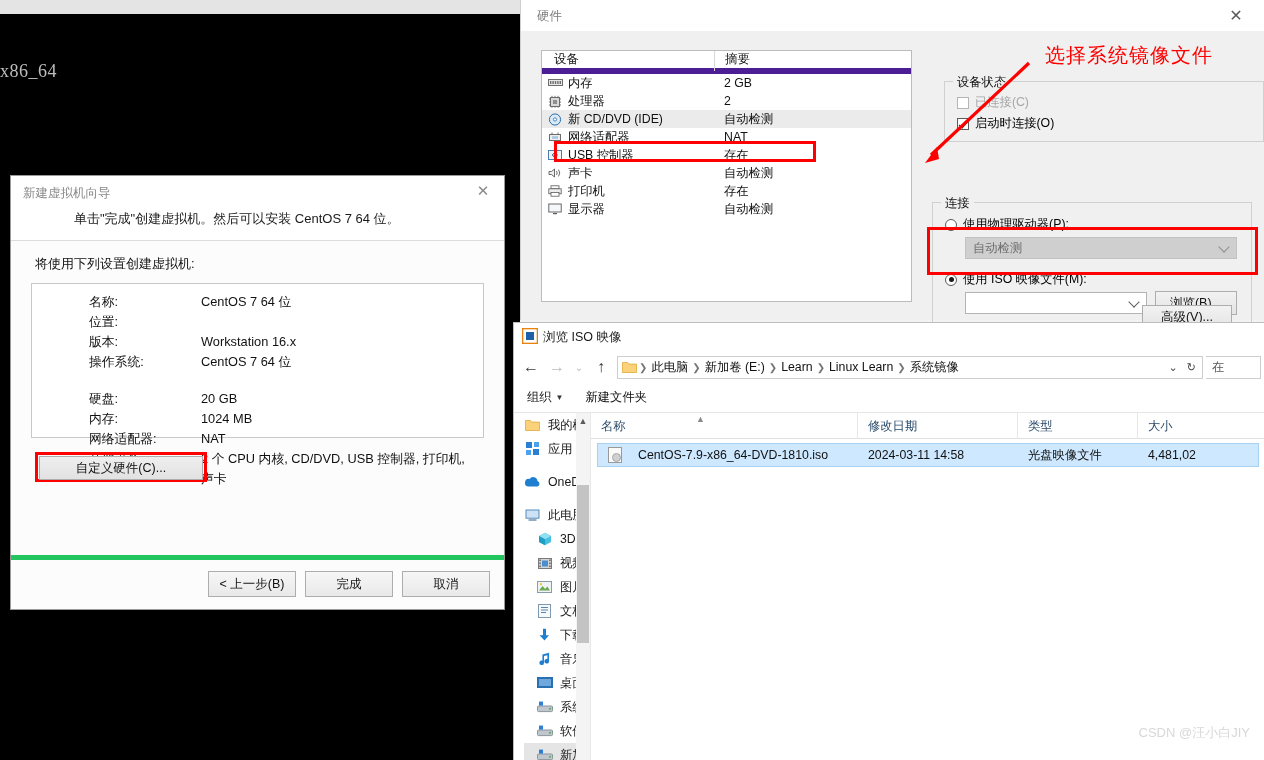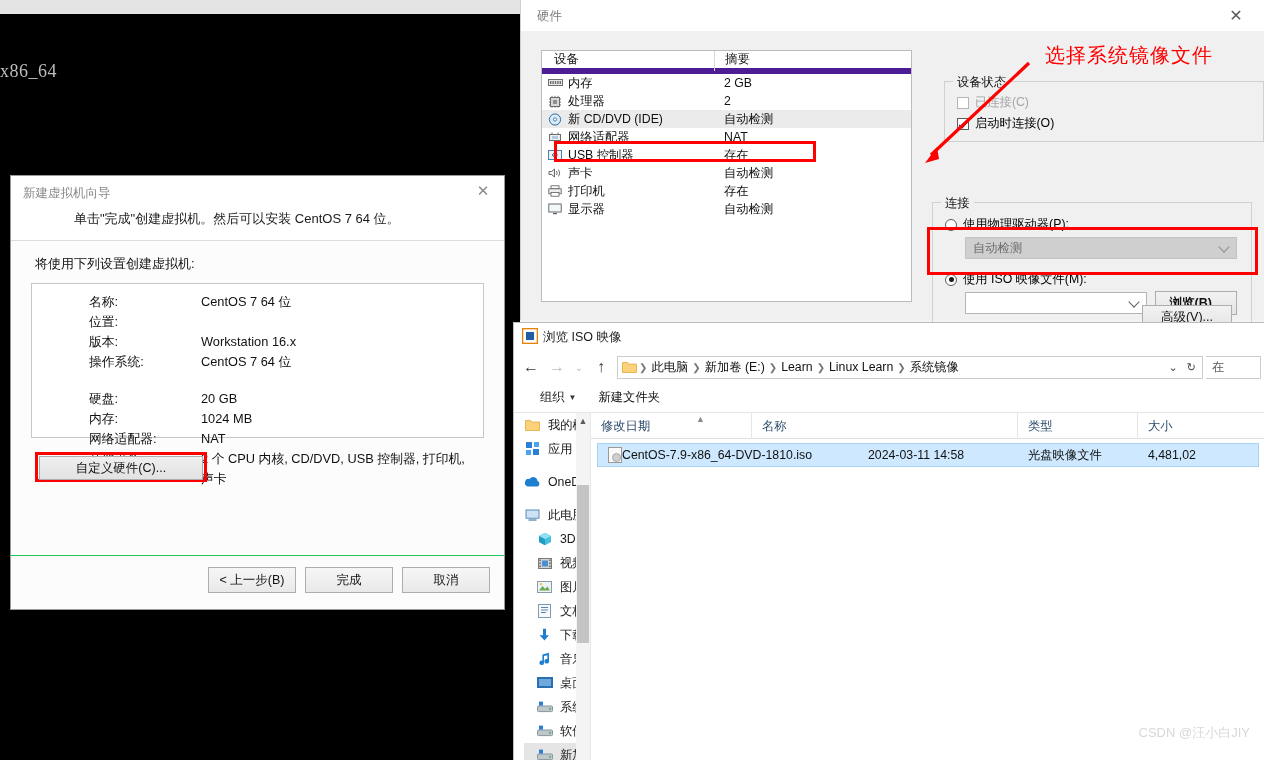--- a/index.html
+++ b/index.html
@@ -92,21 +92,21 @@
     font-size: 12.5px; color: #111;
     display: flex; align-items: center; justify-content: center;
     cursor: pointer; user-select: none;
   }
   #btn-custom-hw {
     position: absolute; left: 4px; top: 4px; width: 164px; height: 24px;
     background: linear-gradient(#efefef,#e2e2e2);
   }
   #vm-wizard .footer {
     position: absolute; left: 0; bottom: 0; width: 100%; height: 54px;
-    background: #fcfcfc; border-top: 1px solid #22c55e;
+    background: #fcfcfc; border-top: 5px solid #22c55e;
   }
   #vm-wizard .footer .btns {
     position: absolute; right: 14px; top: 11px; display: flex; gap: 9px;
   }
   #vm-wizard .footer .btn { width: 88px; height: 26px; background: linear-gradient(#f6f6f6,#e9e9e9); }
 
   
   #hw-dialog {
     left: 520px; top: 0; width: 744px; height: 320px;
     background: #fff; border-left: 1px solid #cfcfcf;
@@ -222,21 +222,21 @@
   .crumb-sep { color: #767676; font-size: 10px; padding: 0 1px; }
   .crumbbox .tail { margin-left: auto; display: flex; align-items: center; gap: 9px; padding-right: 2px; }
   .crumbbox .tail span { color: #4a4a4a; font-size: 11px; cursor: pointer; }
   .search-box {
     width: 55px; height: 23px; border: 1px solid #cdcdcd; border-left: none;
     display: flex; align-items: center; padding-left: 6px;
     font-size: 12.3px; color: #5a5a5a; margin-left: 3px;
   }
   .cmdbar {
     position: absolute; left: 0; top: 60px; width: 751px; height: 30px;
-    display: flex; align-items: center; padding-left: 26px; gap: 22px;
+    display: flex; align-items: center; padding-left: 13px; gap: 22px;
     border-bottom: 1px solid #e6e6e6;
   }
   .cmdbar .item { font-size: 12.3px; color: #111; cursor: pointer; display: flex; align-items: center; gap: 4px; }
   .cmdbar .caret { font-size: 8px; color: #333; }
 
   .fb-body { position: absolute; left: 0; top: 90px; width: 751px; height: 348px; display: flex; }
   .navpane {
     width: 137px; position: relative; background: #fff; overflow: hidden;
     border-right: 1px solid #e8e8e8;
   }
@@ -267,21 +267,21 @@
   .col-head .col { padding-left: 10px; border-left: 1px solid #e6e6e6; height: 26px; line-height: 26px; }
   .col-head .col:first-child { border-left: none; }
   .sort-caret {
     position: absolute; left: 105px; top: 1px; font-size: 9px; color: #8a8a8a;
   }
   .file-row {
     height: 24px; display: flex; align-items: center; font-size: 12.3px; color: #111;
     cursor: pointer; margin: 4px 6px 0 6px;
   }
   .file-row.sel { background: #cde8ff; border: 1px solid #a8d2f0; }
-  .file-row .col { padding-left: 10px; height: 16px; line-height: 22px; display: flex; align-items: center; gap: 0; }
+  .file-row .col { padding-left: 10px; height: 16px; line-height: 22px; display: flex; align-items: center; gap: 16px; }
   .iso-ico {
     width: 14px; height: 16px; flex: 0 0 14px; border: 1px solid #9a9a9a; background: #fafafa;
     position: relative;
   }
   .iso-ico::after {
     content:""; position:absolute; left:3px; top:5px; width:7px; height:7px;
     border-radius:50%; background:#d0d0d0; border:1px solid #a8a8a8;
   }
 
   .watermark {
@@ -511,21 +511,21 @@
           <span class="arrow"></span>
         </div>
         <div class="cb-row" style="left:12px; top:68px;">
           <span class="radio checked"></span>
           <span>使用 ISO 映像文件(M):</span>
         </div>
         <div class="combo" style="position:absolute; left:32px; top:89px; width:182px;">
           <span></span>
           <span class="arrow"></span>
         </div>
-        <div class="btn" style="position:absolute; left:222px; top:88px; width:82px; height:24px; background:linear-gradient(#f2f2f2,#e4e4e4);font-weight:bold;">浏览(B)...</div>
+        <div class="btn" style="position:absolute; left:222px; top:88px; width:82px; height:24px; background:linear-gradient(#f2f2f2,#e4e4e4);">浏览(B)...</div>
       </div>
 
       <div class="red-outline" style="left:406px;top:196px;width:331px;height:48px;"></div>
 
       <div class="btn" style="position:absolute; left:621px; top:274px; width:90px; height:24px; background:linear-gradient(#f2f2f2,#e4e4e4);">高级(V)...</div>
     </div>
 
     <div class="anno-text" style="left:524px; top:42px;">选择系统镜像文件</div>
     <svg class="anno-arrow" style="left:380px; top:55px; width:140px; height:115px;" viewBox="0 0 140 115">
       <line x1="128" y1="8" x2="30" y2="100" stroke="#fe0000" stroke-width="3.2"></line>
@@ -734,22 +734,22 @@
           </div>
         <div class="navpane-scroll">
           <div class="up">▲</div>
           <div class="thumb"></div>
         </div>
       </div>
       <div class="filepane">
         <div class="col-head">
           <div class="sort-caret">▲</div>
           <div id="file-cols" style="display:flex;">
+              <div class="col" style="width: 266px;">名称</div>
               <div class="col" style="width: 160px;">修改日期</div>
-              <div class="col" style="width: 266px;">名称</div>
               <div class="col" style="width: 120px;">类型</div>
               <div class="col" style="width: 120px;">大小</div>
             </div>
         </div>
         <div id="file-rows">
             <div class="file-row sel">
               <div class="col" style="width: 260px;">
                 <span class="iso-ico"></span>
                 <span>CentOS-7.9-x86_64-DVD-1810.iso</span>
               </div>

